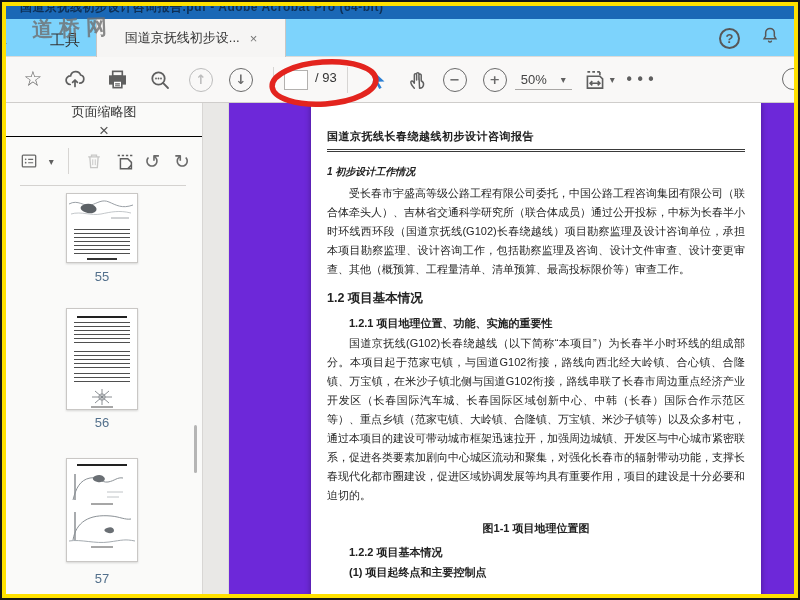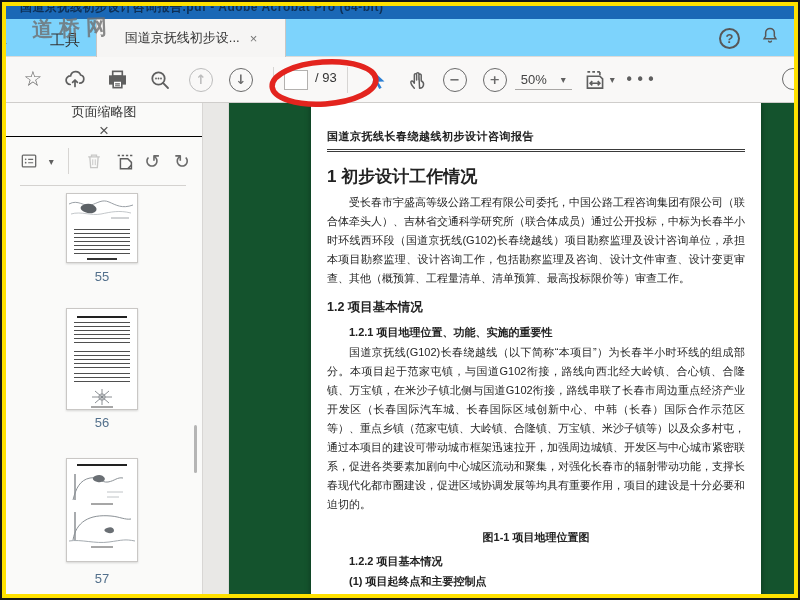--- a/index.html
+++ b/index.html
@@ -67,25 +67,25 @@
   .rot{font-family:"DejaVu Sans",sans-serif;font-size:19px;color:#6a6a6a;line-height:1;}
   .panel-divider{height:1px;background:#d4d2d0;margin:0 16px 0 14px;}
   .thumb{position:absolute;left:60px;width:72px;background:#fff;border:1px solid #c9c7c5;box-shadow:0 1px 2px rgba(0,0,0,.15);overflow:hidden;}
   .thumb-label{position:absolute;left:60px;width:72px;text-align:center;font-size:13px;color:#53708c;}
   .tlines{background:repeating-linear-gradient(to bottom,#4f4f4f 0 1px,transparent 1px 4px);}
   .panel-scroll{position:absolute;right:5px;top:322px;width:3px;height:48px;background:#b5b5b5;border-radius:2px;}
 
   .gutter{width:26px;background:#e9e8e6;border-right:1px solid #dddbd9;flex:0 0 auto;}
 
   
-  .docarea{position:relative;flex:1;background:#14532d;overflow:hidden;}
+  .docarea{position:relative;flex:1;background:#6d28d9;overflow:hidden;}
   .page{position:absolute;left:82px;top:0;width:450px;height:520px;background:#fff;box-shadow:0 0 6px rgba(0,0,0,.35);
     padding:26px 16px 0 16px;color:#222;}
   .dochead{font-size:11px;font-weight:bold;color:#222;padding-bottom:5px;border-bottom:3px double #3a3a3a;letter-spacing:.5px;}
-  .h1{font-size:17px;font-weight:bold;margin-top:13px;}
+  .h1{font-size:10px;font-weight:bold;margin-top:13px;font-style:italic;}
   .h2{font-size:12.5px;font-weight:bold;margin-top:11px;}
   .h3{font-size:11px;font-weight:bold;margin-top:9px;text-indent:2em;}
   .para{font-size:11px;line-height:19px;text-align:justify;text-indent:2em;margin-top:5px;color:#262626;}
   .figcap{font-size:11px;font-weight:bold;text-align:center;margin-top:16px;}
 </style>
 </head>
 <body>
 
 <div class="app">
 <div class="win">

